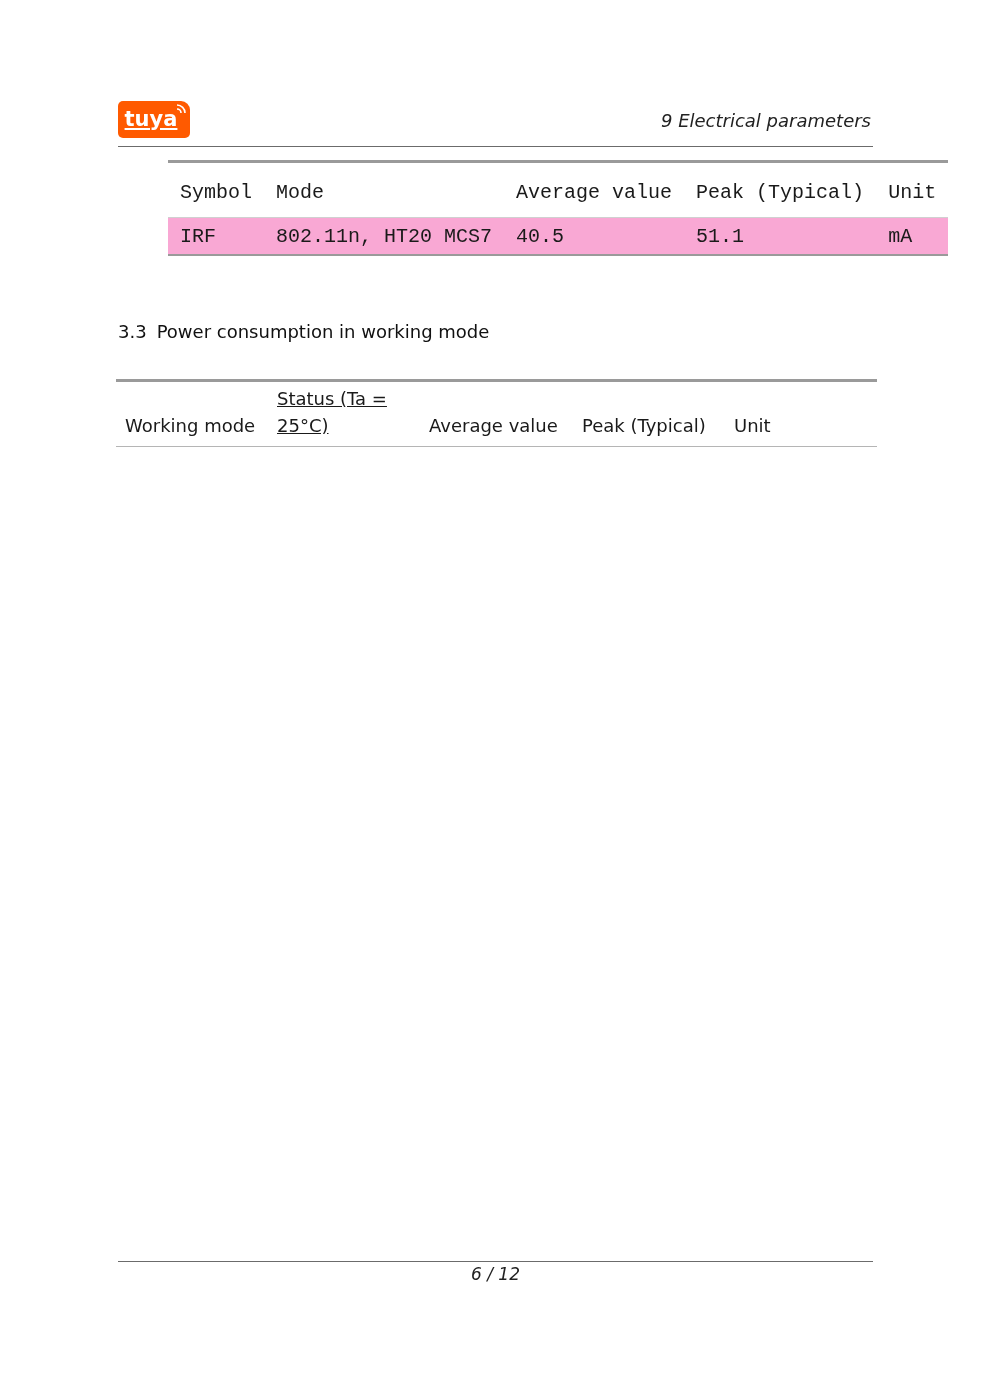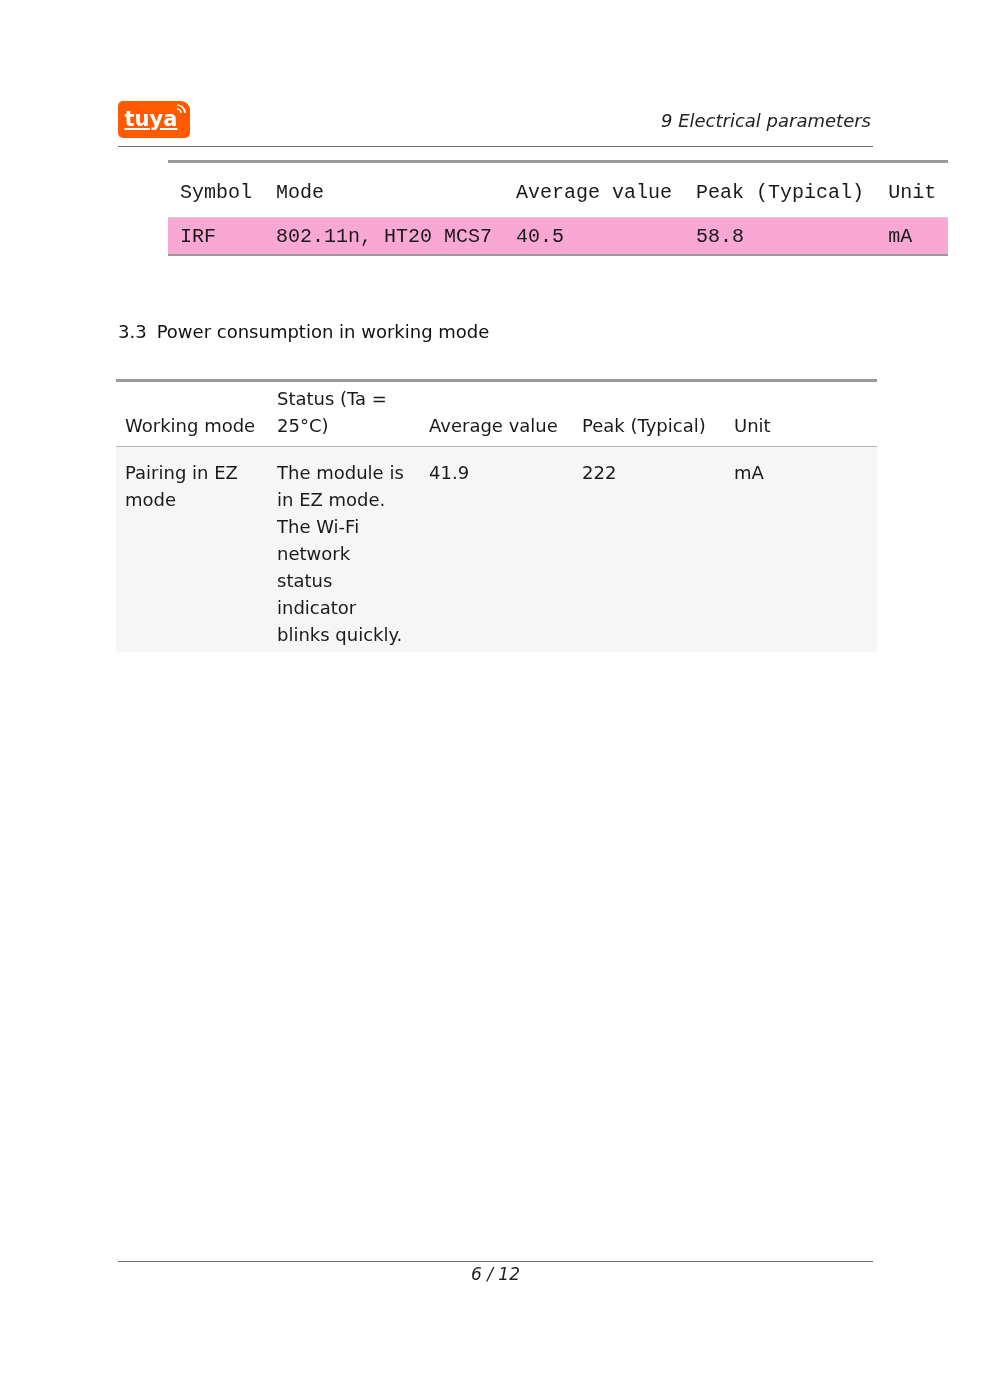--- a/index.html
+++ b/index.html
@@ -55,21 +55,21 @@
       text-align: left; font-weight: normal; vertical-align: top; line-height: 27px;
       padding: 0 9px;
     }
     .t2 th {
       vertical-align: bottom; padding-top: 3px; padding-bottom: 7px;
       border-bottom: 1px solid #b5b5b5;
     }
     .t2 td { padding-top: 12px; padding-bottom: 4px; }
     .t2 tr.shaded td { background: #f6f6f6; }
     .c1 { width: 134px; }
-    .c2 { width: 134px; }
+    .c2 { width: 134px; text-decoration: underline; }
     .c3 { width: 135px; }
     .c4 { width: 134px; }
 
     .footer-rule {
       position: absolute; left: 118px; top: 1261px; width: 755px; height: 1px; background: #6b6b6b;
     }
     .footer-page {
       position: absolute; left: 0; width: 991px; top: 1264px; text-align: center;
       font-style: italic; font-size: 17px; color: #222;
     }
@@ -95,45 +95,38 @@
       <th>Average value</th>
       <th>Peak (Typical)</th>
       <th>Unit</th>
     </tr>
   </thead>
   <tbody>
     <tr>
       <td>IRF</td>
       <td>802.11n, HT20 MCS7</td>
       <td>40.5</td>
-      <td>58.8</td>
+      <td>51.1</td>
       <td>mA</td>
     </tr>
   </tbody>
 </table>
 
 <div class="section-title">
   <span class="num">3.3</span><span>Power consumption in working mode</span>
 </div>
 
 <table class="t2">
   <thead>
     <tr>
       <th class="c1">Working mode</th>
       <th class="c2">Status (Ta = 25°C)</th>
       <th class="c3">Average value</th>
       <th class="c4">Peak (Typical)</th>
       <th>Unit</th>
     </tr>
   </thead>
   <tbody>
-    <tr class="shaded">
-      <td>Pairing in EZ mode</td>
-      <td>The module is in EZ mode. The Wi-Fi network status indicator blinks quickly.</td>
-      <td>41.9</td>
-      <td>222</td>
-      <td>mA</td>
-    </tr>
   </tbody>
 </table>
 
 <div class="footer-rule"></div>
 <div class="footer-page">6 / 12</div>
 
 </body></html>

